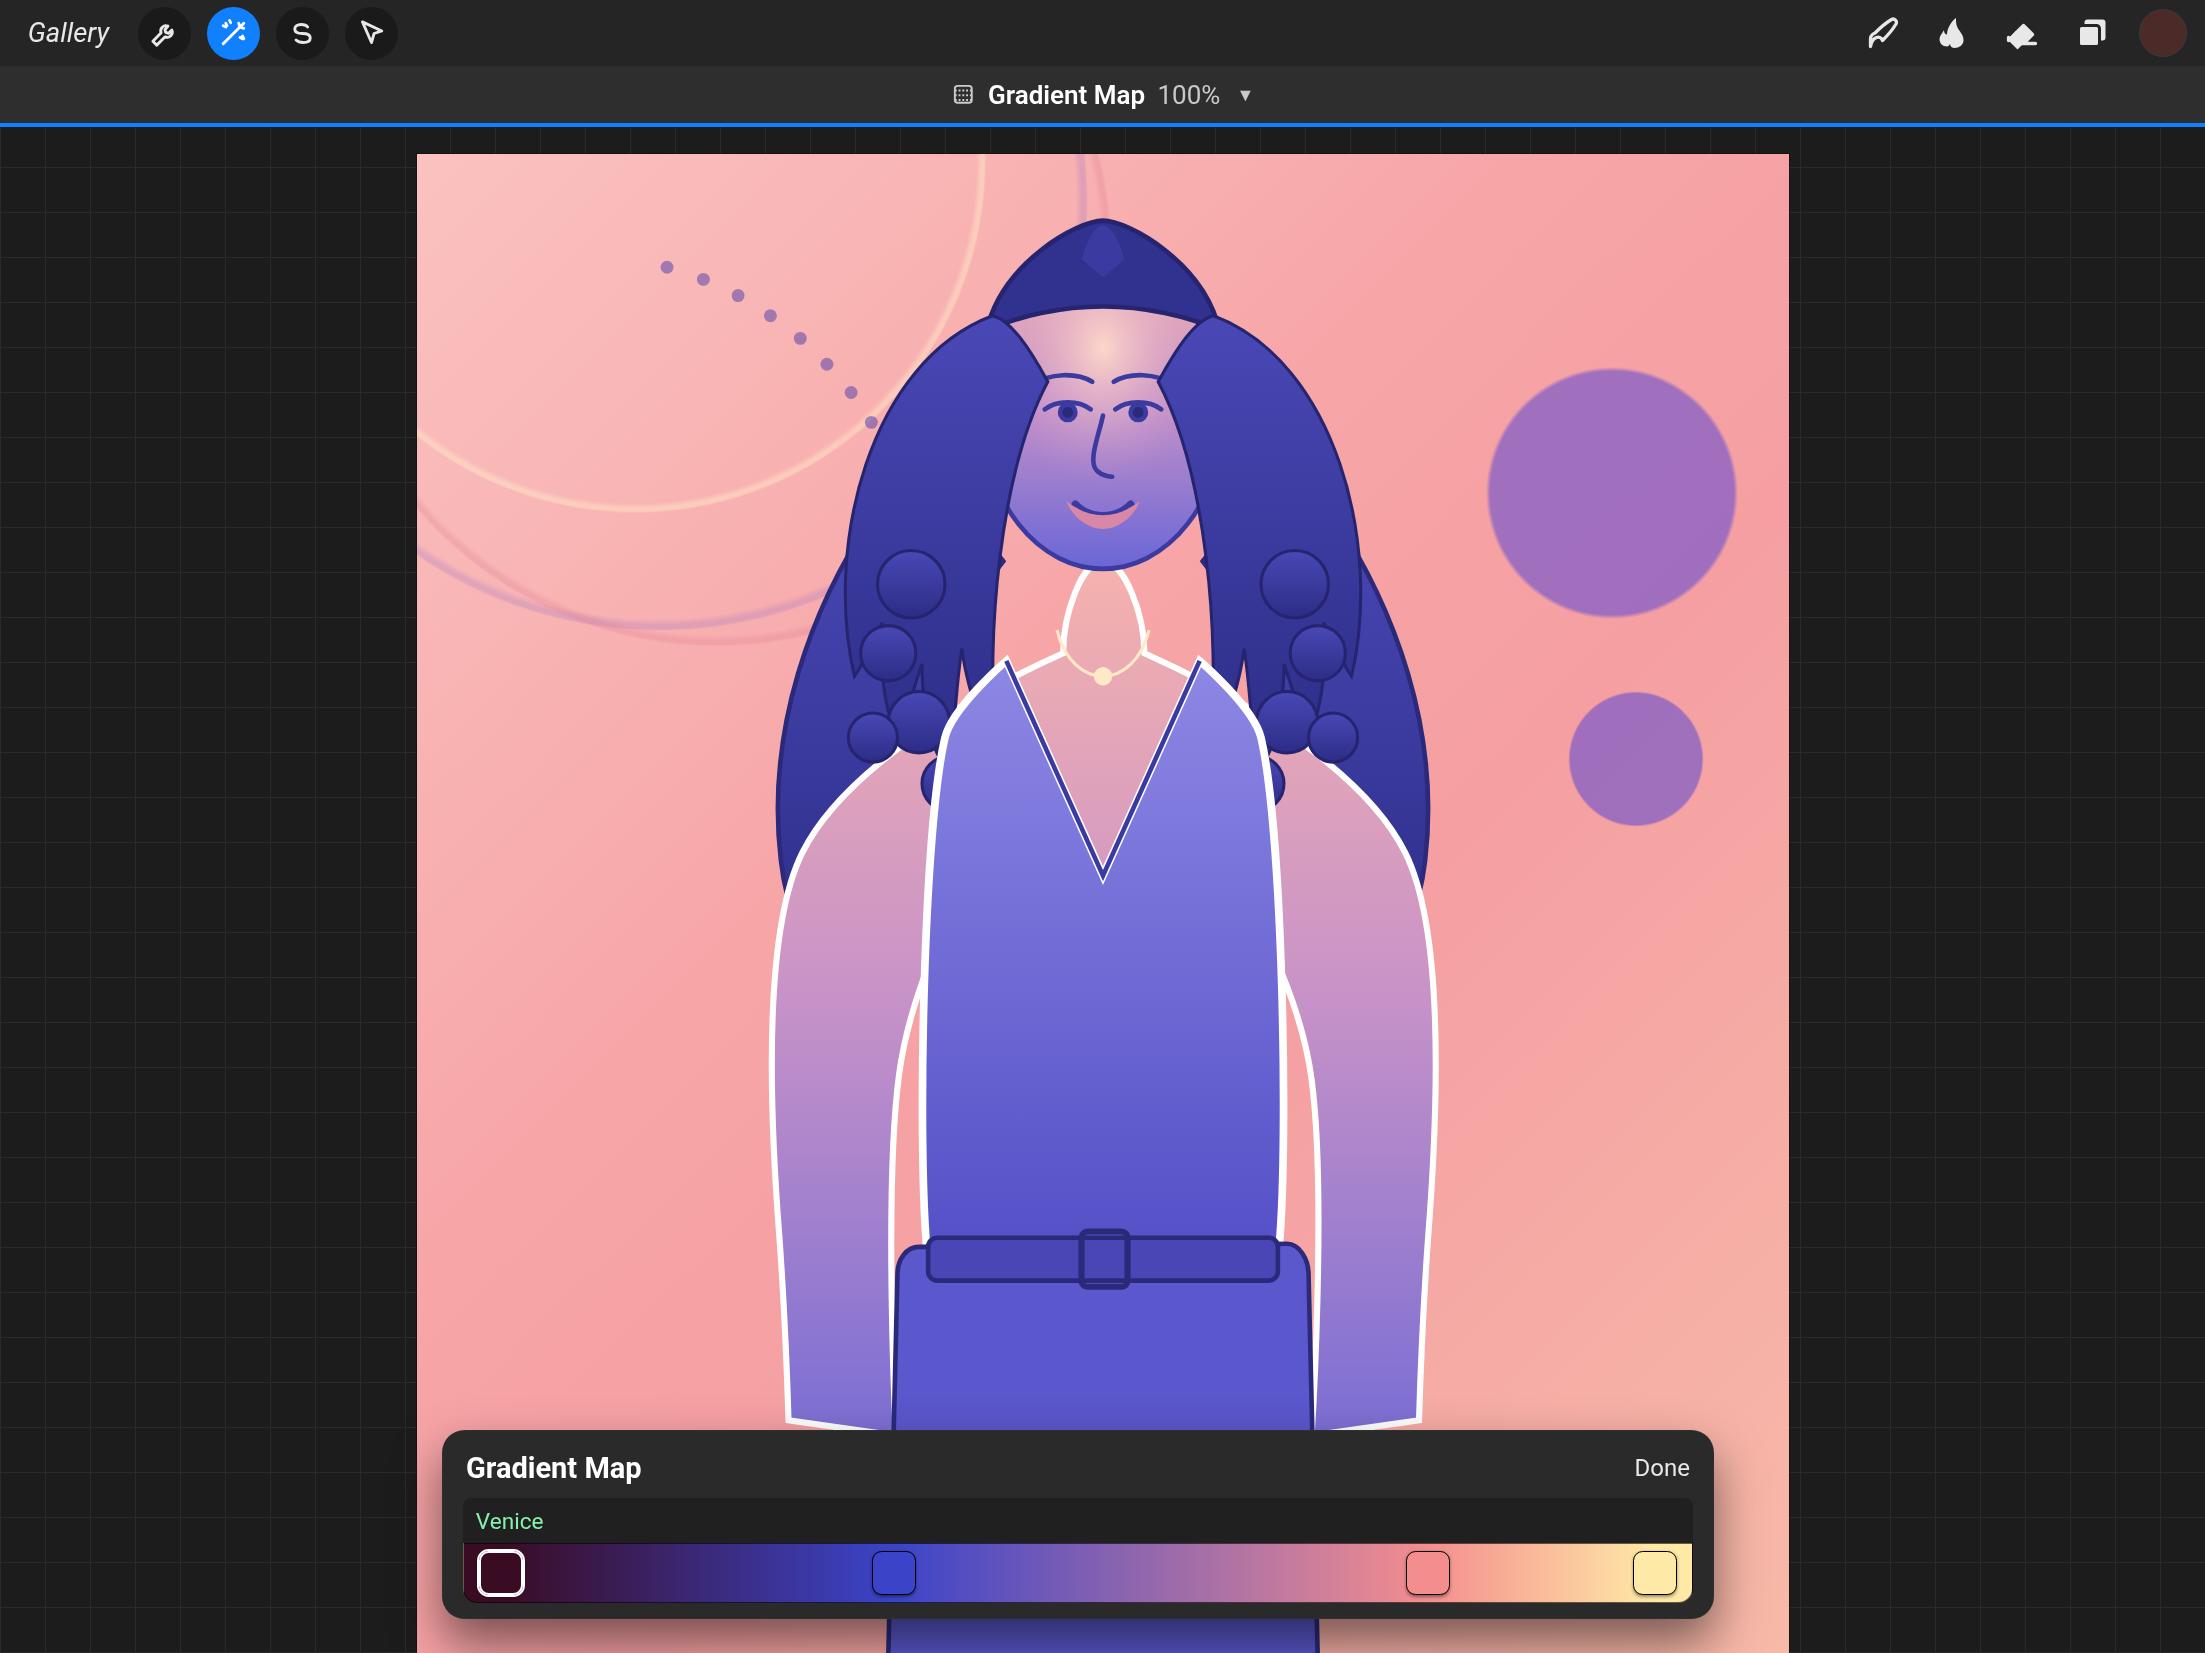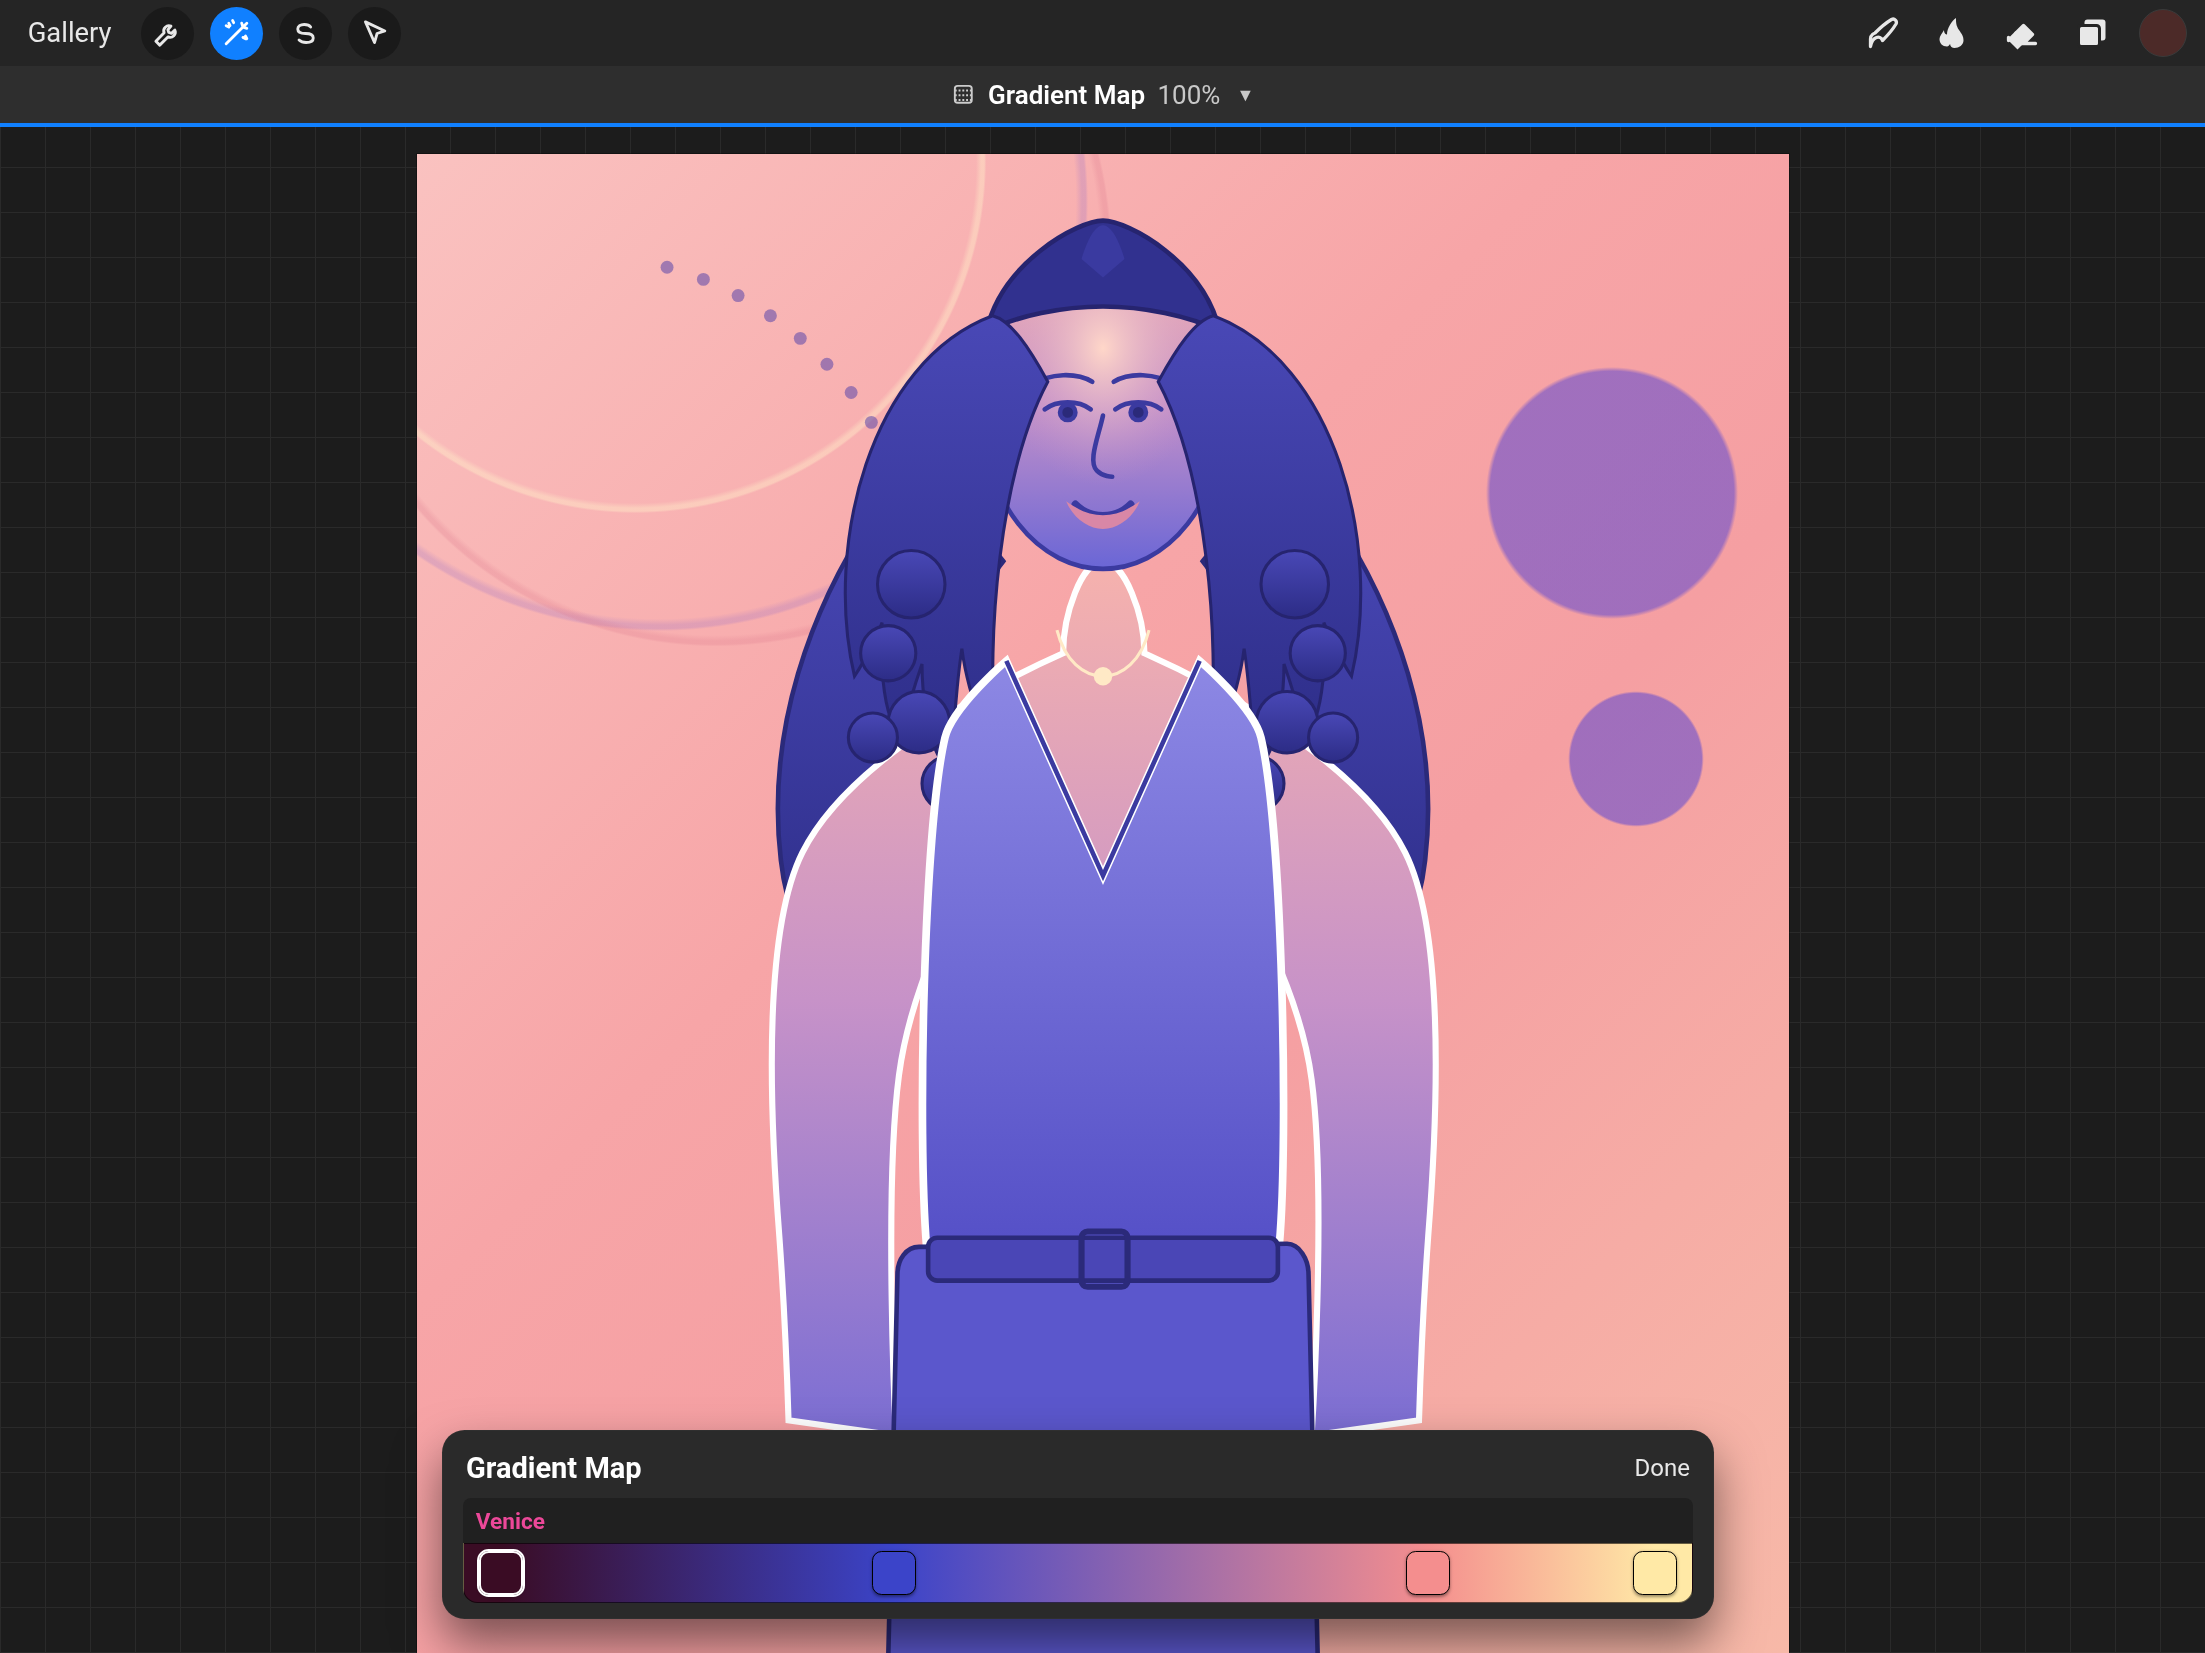--- a/index.html
+++ b/index.html
@@ -30,20 +30,21 @@
     display:flex;align-items:center;
     padding:0 18px;
     gap:6.5px;
     position:relative;z-index:10;
   }
   .gallery{
     font-size:27.4px;color:var(--text);
     padding:4.8px 9.7px;border-radius:6.5px;
     cursor:pointer;
     margin-right:8px;
+    font-style:italic;
   }
   .iconbtn{
     width:53px;height:53px;border-radius:27px;
     display:flex;align-items:center;justify-content:center;
     background:#1a1a1a;
     margin:0 4.8px;
     cursor:pointer;
   }
   .iconbtn.plain{background:transparent;}
   .iconbtn.active{background:var(--accent);}
@@ -114,23 +115,22 @@
   }
   .gm-head{
     display:flex;align-items:center;justify-content:space-between;
     margin-bottom:13px;
   }
   .gm-title{font-size:29px;font-weight:700;color:#fff;}
   .gm-done{font-size:24px;color:var(--text);cursor:pointer;}
   .gm-preset{
     background:var(--panel2);
     border-radius:8px 8px 0 0;
-    padding:9.7px 13px 8px;color:#ec4899;font-size:22.6px;
+    padding:9.7px 13px 8px;color:#86efac;font-size:22.6px;
     margin:0 -3.2px;
-    font-weight:bold;
   }
   .gm-bar{
     height:60px;border-radius:0 0 14.5px 14.5px;
     position:relative;
     margin:0 -3.2px;
     border:0.8px solid rgba(0,0,0,.6);
   }
   .gm-stop{
     position:absolute;top:50%;transform:translate(-50%,-50%);
     width:44px;height:44px;border-radius:9.7px;

